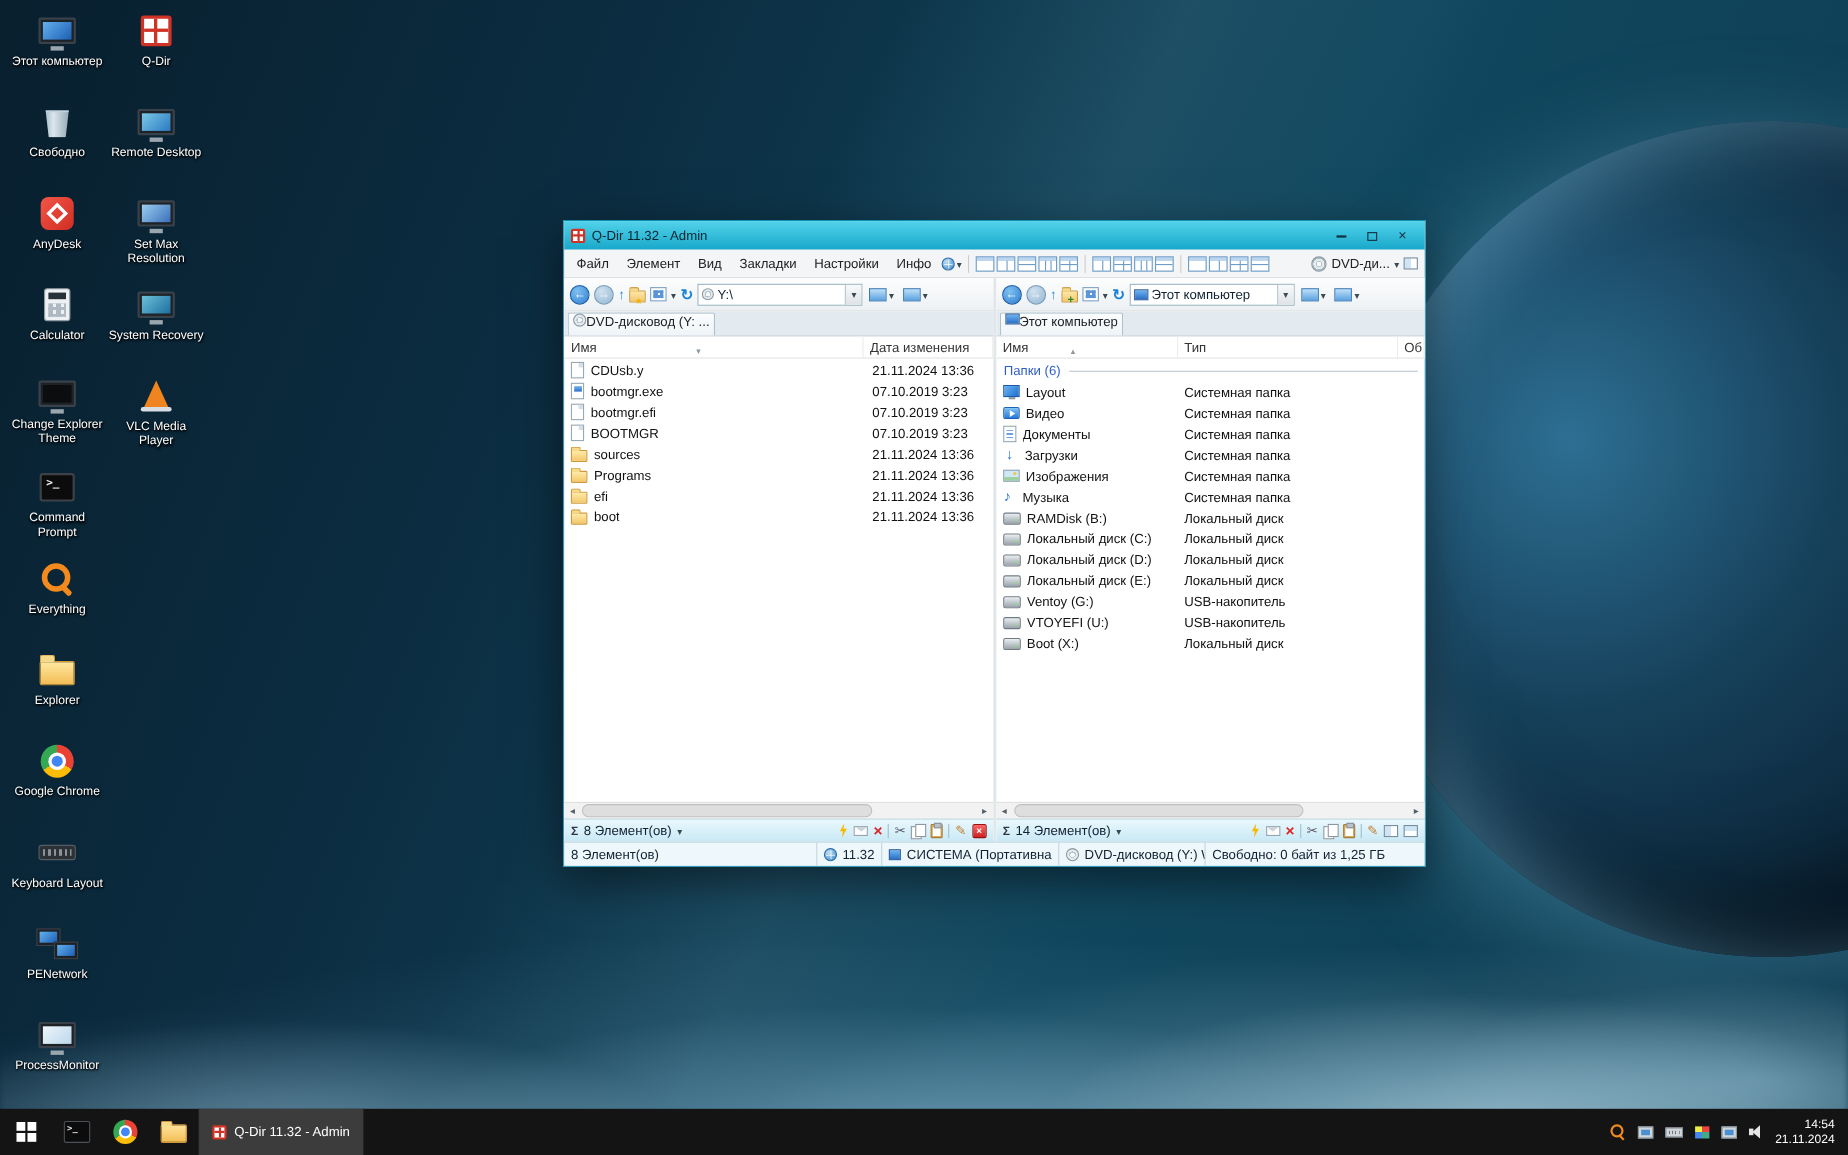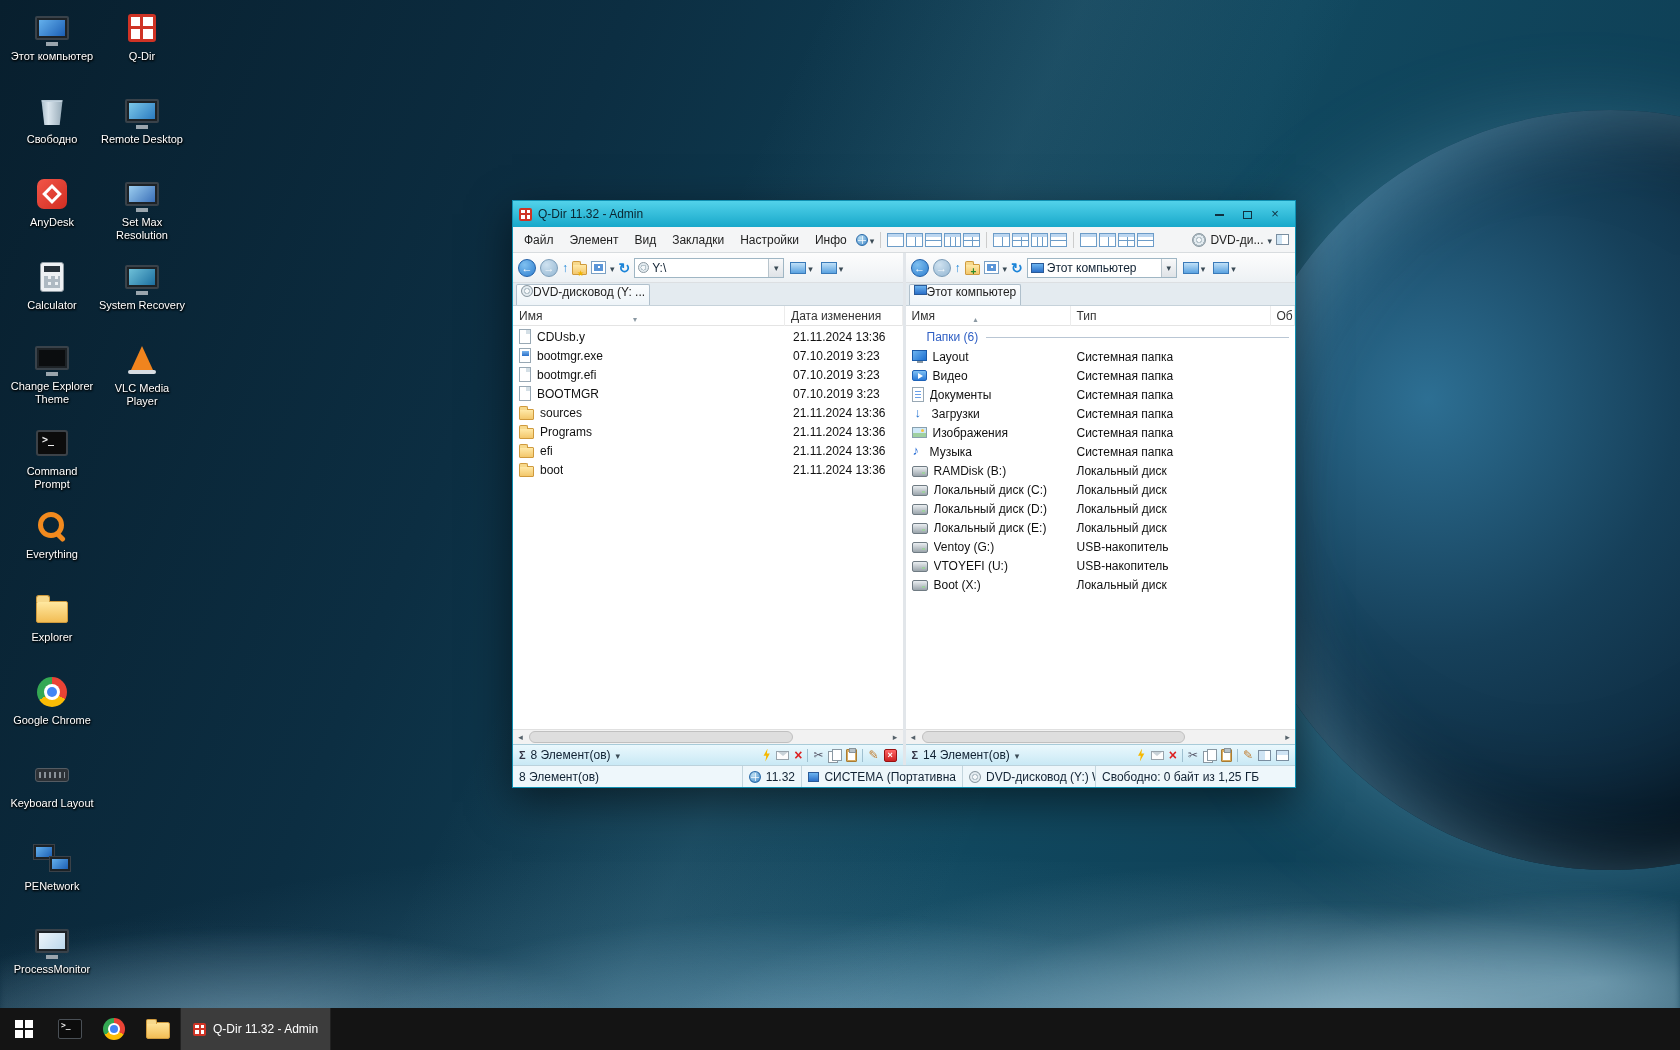--- a/index.html
+++ b/index.html
@@ -161,21 +161,21 @@
 .tab{height:21px;display:flex;gap:0;padding:0 4px;background:linear-gradient(#fbfdfe,#eef4f8);
  border:1px solid #b0c0cc;border-bottom:none;border-radius:2px 2px 0 0;color:#222;max-width:185px}
 .tab .txt{white-space:nowrap;overflow:hidden}
 .lhead{height:20px;position:relative;background:#fff;border-bottom:1px solid #e4e4e4;color:#333;flex:none}
 .hcell{position:absolute;top:0;height:20px;line-height:20px;padding-left:6px;border-right:1px solid #ececec;overflow:hidden;white-space:nowrap}
 .list{flex:1;overflow:hidden;padding-top:1px;color:#111;position:relative}
 .row{height:19px;display:flex;align-items:center;position:relative;padding-left:6px}
 .row .nm{margin-left:6px;white-space:nowrap;overflow:hidden}
 .row .dt{position:absolute;left:280px;white-space:nowrap}
 .row .tp{position:absolute;left:171px;white-space:nowrap}
-.group{height:20px;display:flex;align-items:center;padding-left:21px;color:#2f5fc4}
+.group{height:20px;display:flex;align-items:center;padding-left:7px;color:#2f5fc4}
 .gline{flex:1;height:1px;background:#b9c6d4;margin:0 6px 0 8px}
 .hscroll{height:15px;background:#f2f2f2;border-top:1px solid #e0e0e0;position:relative;flex:none}
 .harrow{position:absolute;top:0;width:15px;height:14px;text-align:center;line-height:13px}
 .harrow.l{left:0}.harrow.r{right:0}
 .hthumb{position:absolute;left:16px;right:110px;top:1px;height:12px;background:#dedede;border:1px solid #c0c0c0;border-radius:6px}
 .pstatus{height:21px;background:linear-gradient(#eaf8fd,#c9e9f5);border-top:1px solid #a8cbd9;display:flex;align-items:center;padding:0 6px;gap:5px;color:#123;flex:none}
 .pstatus .spacer{flex:1}
 .pssep{width:1px;height:13px;background:#9fc0d0}
 .statusbar{height:22px;background:#eef7fb;border-top:1px solid #bcd2dc;display:flex;align-items:center;color:#123;flex:none}
 .seg{height:100%;display:flex;align-items:center;padding:0 6px;border-right:1px solid #c4d6de;gap:5px;white-space:nowrap;overflow:hidden}
@@ -639,14 +639,26 @@
     <div class="tbicon">
         <span class="t-chrome"></span>
       </div>
     <div class="tbicon">
         <span class="t-folder"></span>
       </div>
     <div class="taskbtn">
       <span class="ic ic-qdir-s"></span>
       <span>Q-Dir 11.32 - Admin</span>
     </div>
+    <div class="tray">
+      <span class="y-mag"></span>
+      <span class="y-mon"></span>
+      <span class="y-kbd"></span>
+      <span class="y-disp"></span>
+      <span class="y-mon"></span>
+      <span class="y-spk"></span>
+      <span class="clock">
+        <div>14:54</div>
+        <div>21.11.2024</div>
+      </span>
+    </div>
   </div>
 </div>
 
 </body></html>

